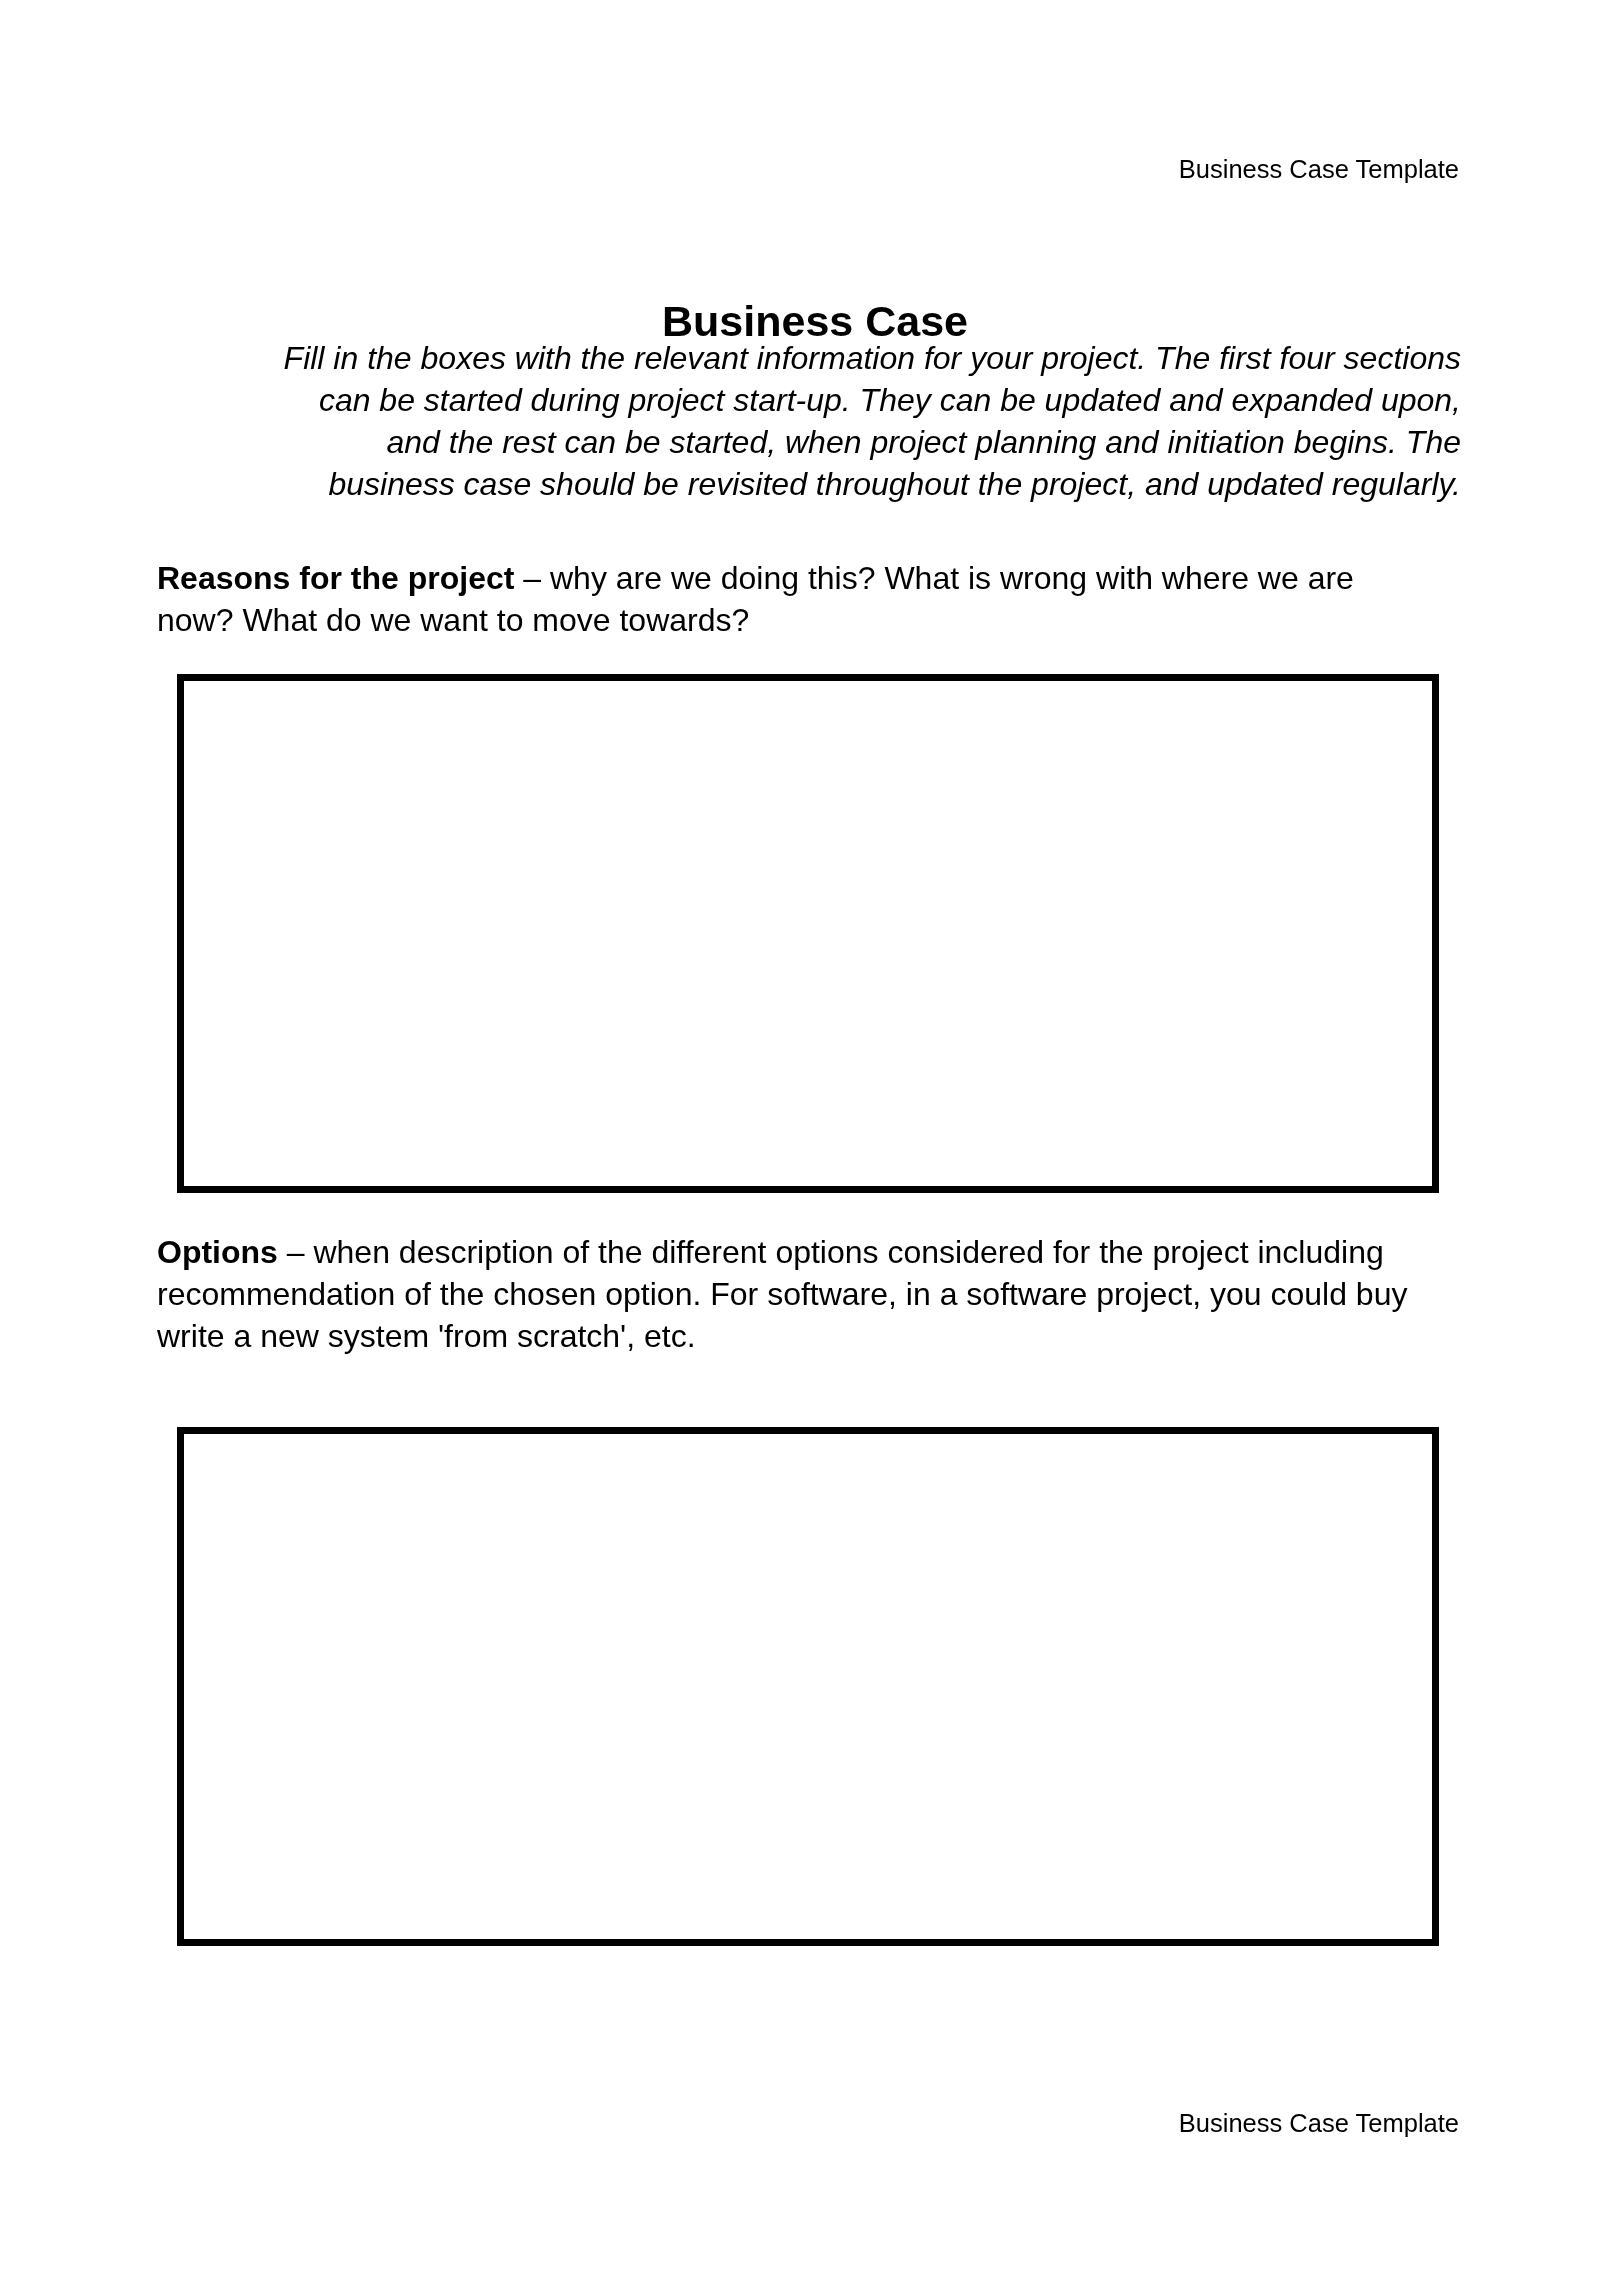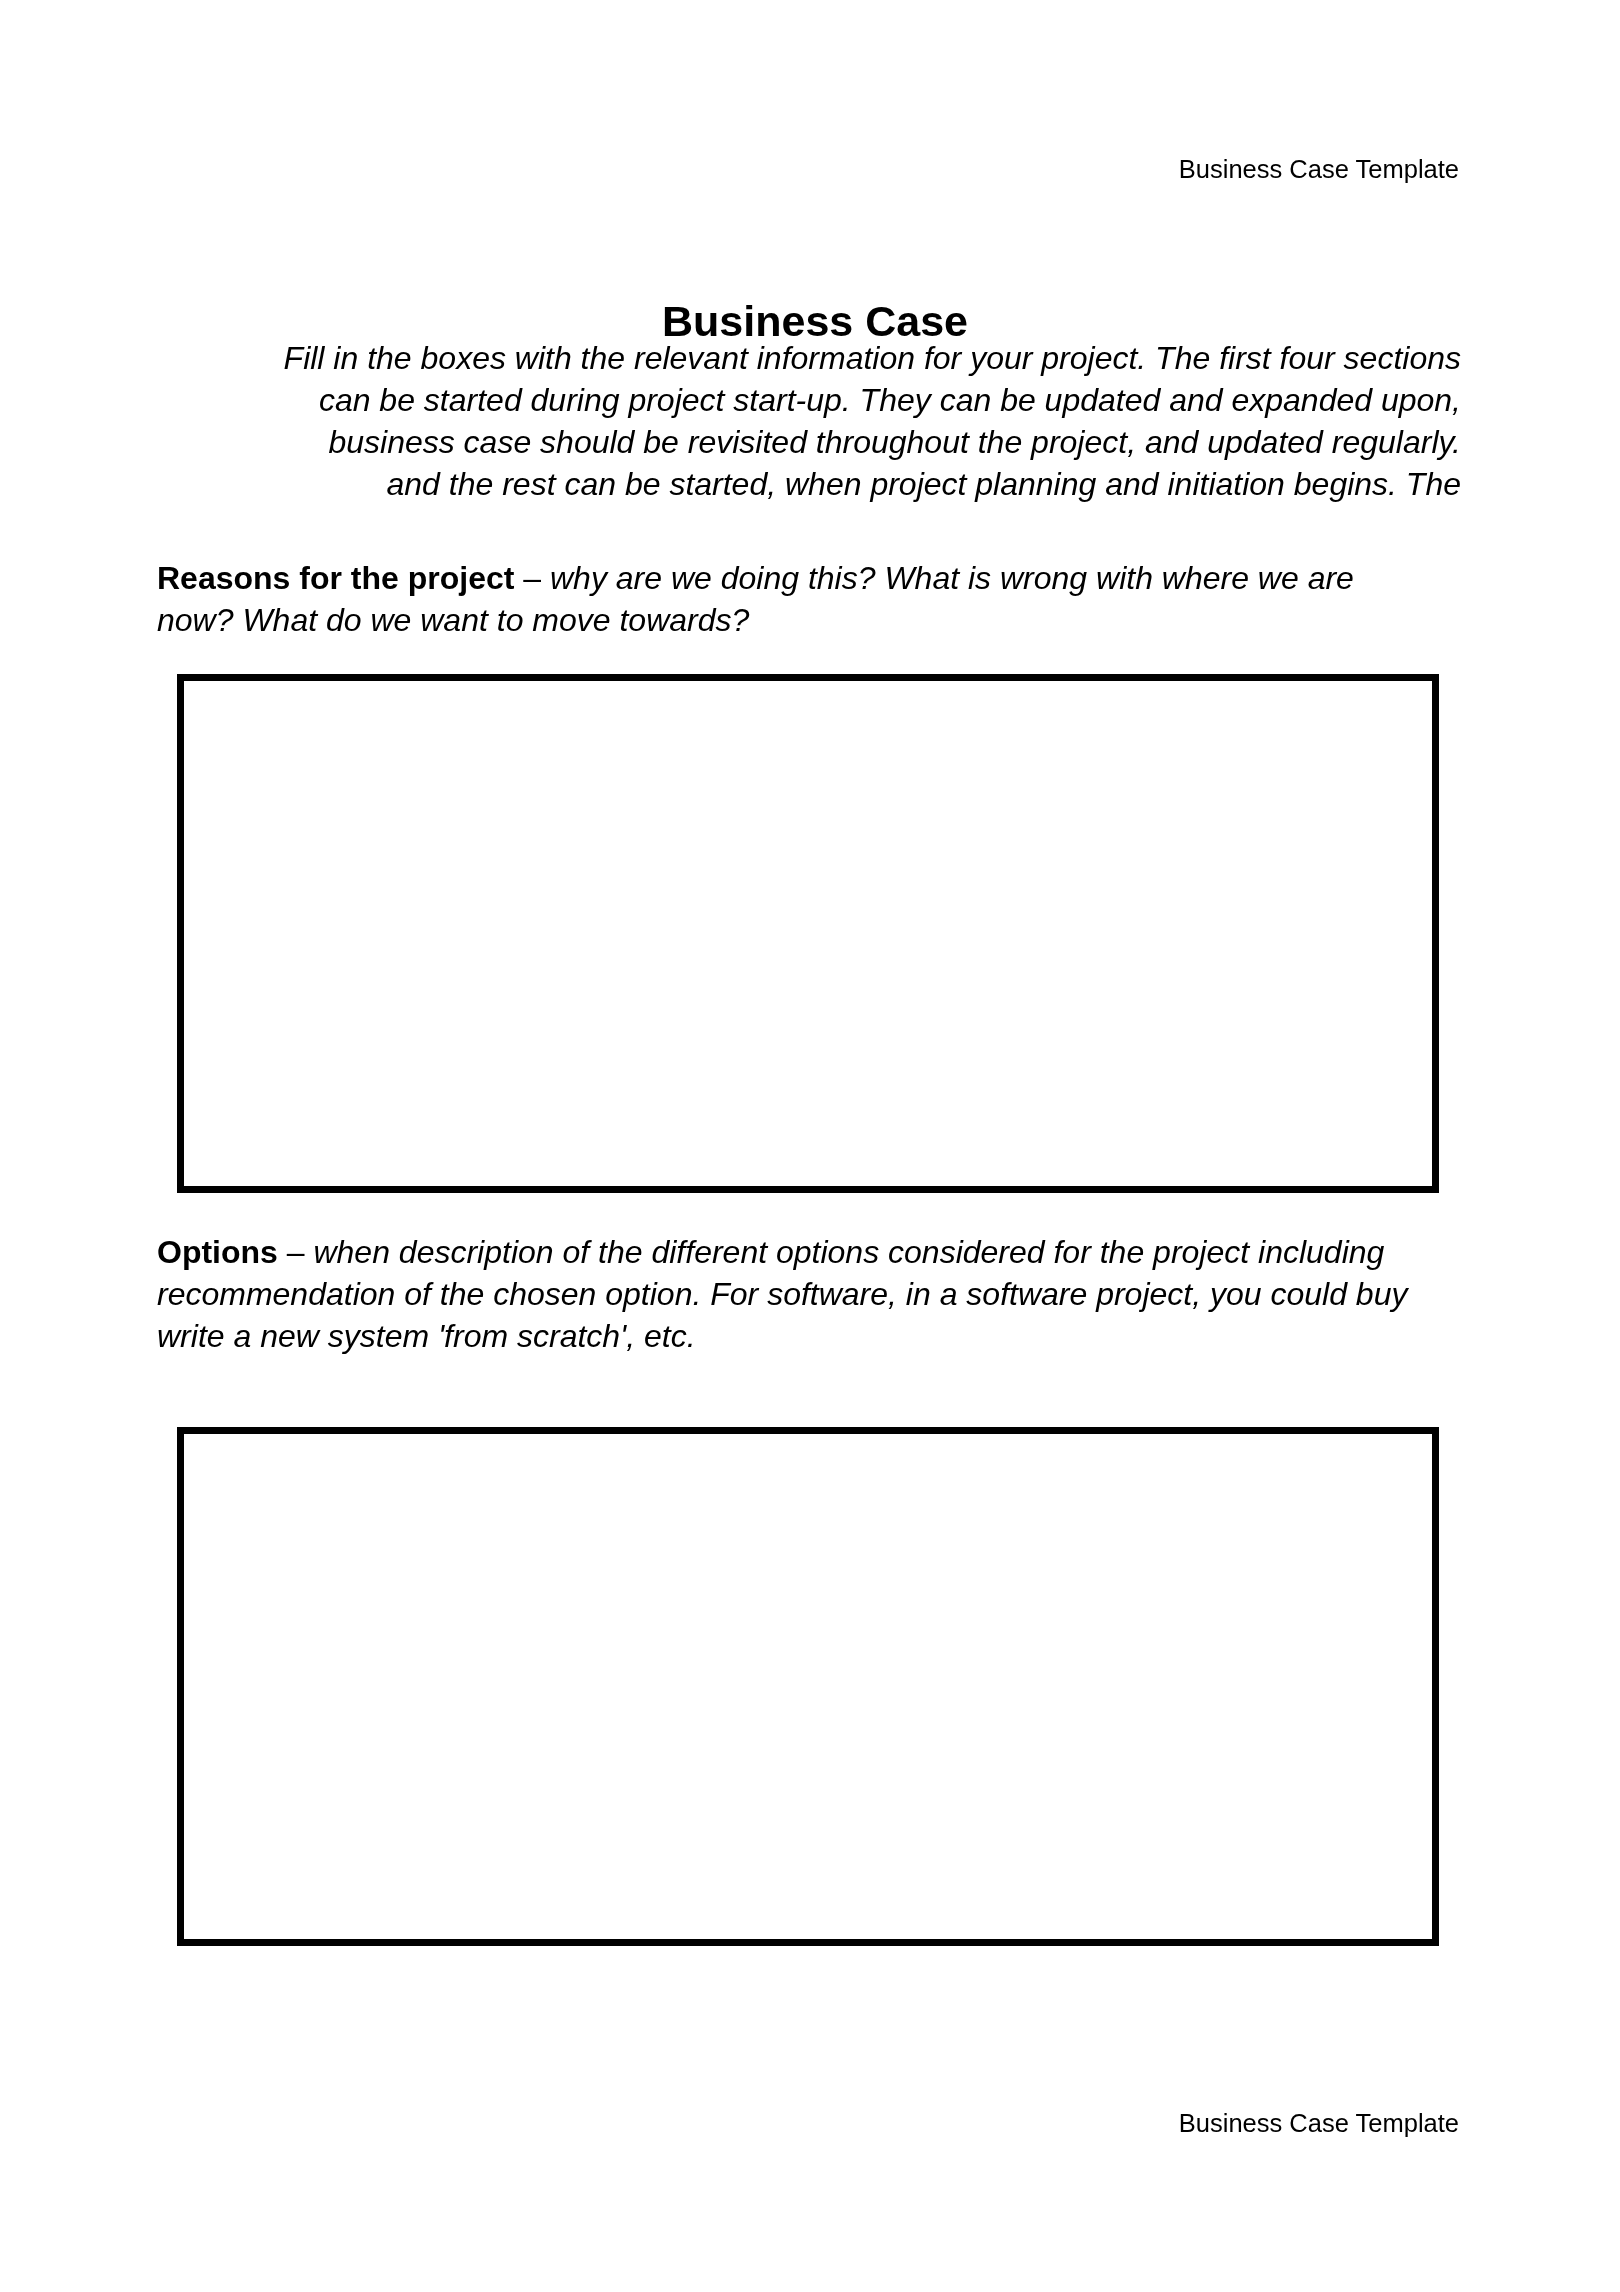--- a/index.html
+++ b/index.html
@@ -42,21 +42,20 @@
       line-height: 42px;
       margin: 0;
     }
     .intro {
       top: 337px;
       font-style: italic;
       text-align: right;
     }
     .intro .line { display: block; white-space: nowrap; }
     .section-q {
-      font-style: italic;
     }
     .section-h {
       font-weight: bold;
       font-style: normal;
     }
     .reasons { top: 557px; }
     .options { top: 1231px; }
     .para .line { display: block; white-space: nowrap; }
     .box {
       position: absolute;
@@ -72,22 +71,22 @@
 </head>
 <body>
 
 <div class="header-text">Business Case Template</div>
 
 <h1 class="title">Business Case</h1>
 
 <p class="para intro">
   <span class="line">Fill in the boxes with the relevant information for your project. The first four sections</span>
   <span class="line">can be started during project start-up. They can be updated and expanded upon,</span>
+  <span class="line">and the rest can be started, when project planning and initiation begins. The</span>
   <span class="line">business case should be revisited throughout the project, and updated regularly.</span>
-  <span class="line">and the rest can be started, when project planning and initiation begins. The</span>
 </p>
 
 <p class="para reasons">
   <span class="line">
     <span class="section-h">Reasons for the project</span><span> – </span><span class="section-q">why are we doing this? What is wrong with where we are</span>
   </span>
   <span class="line section-q">now? What do we want to move towards?</span>
 </p>
 
 <div class="box box1"></div>

